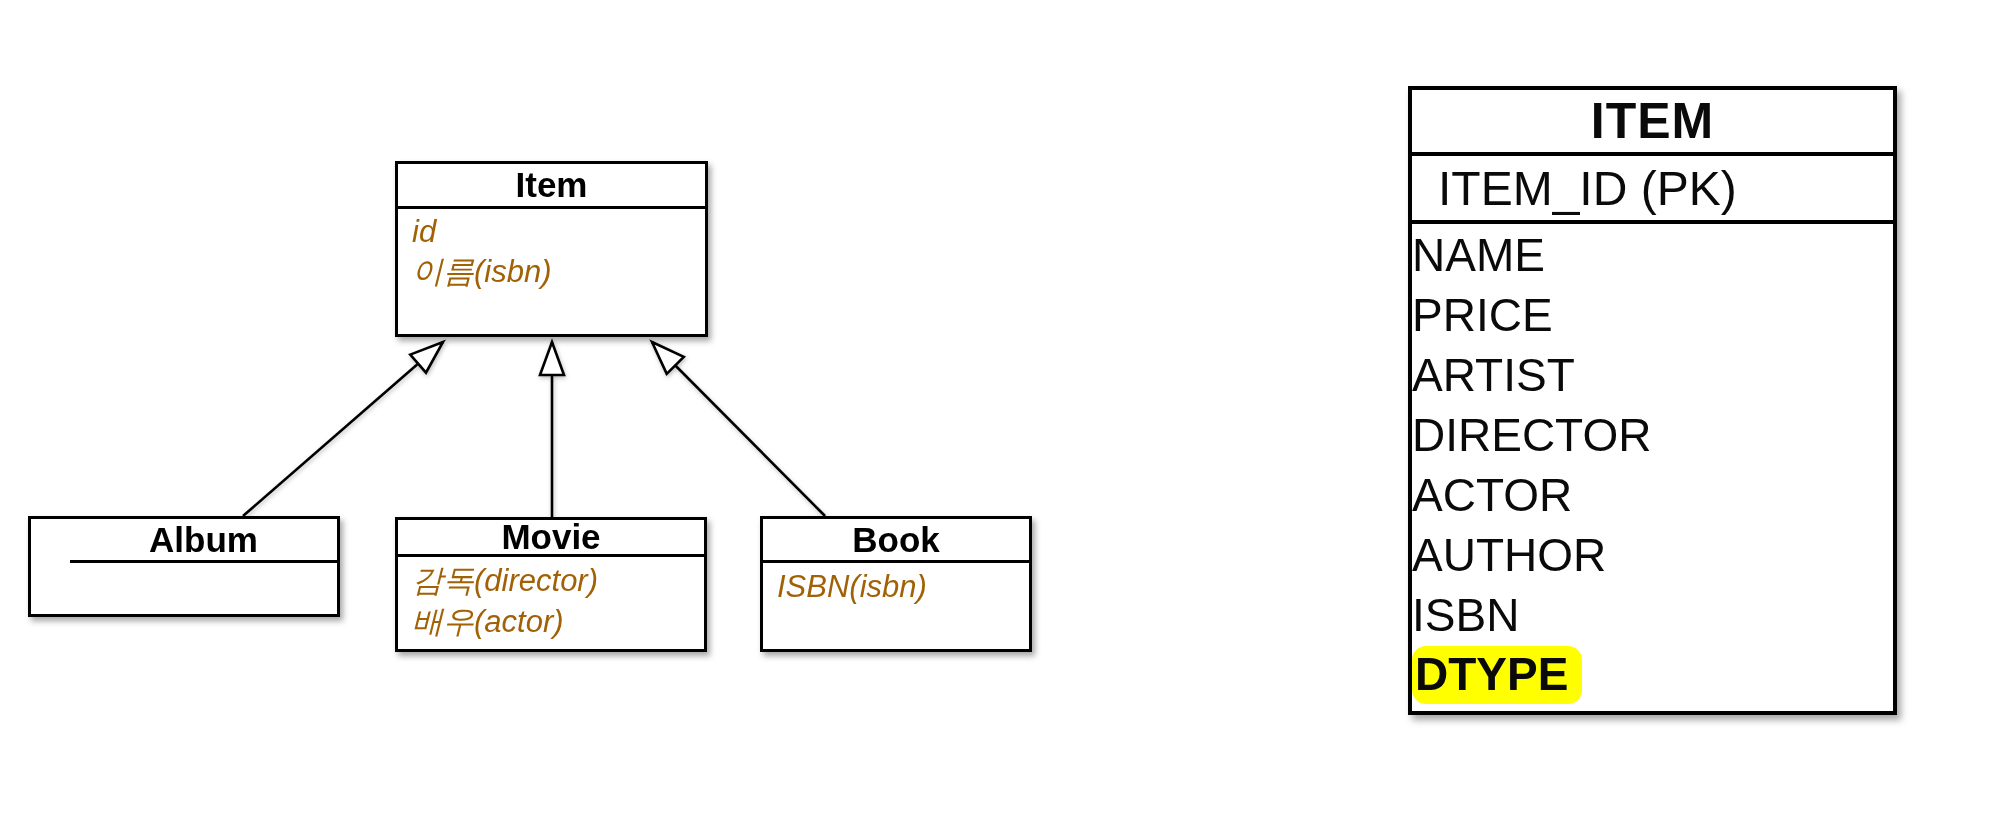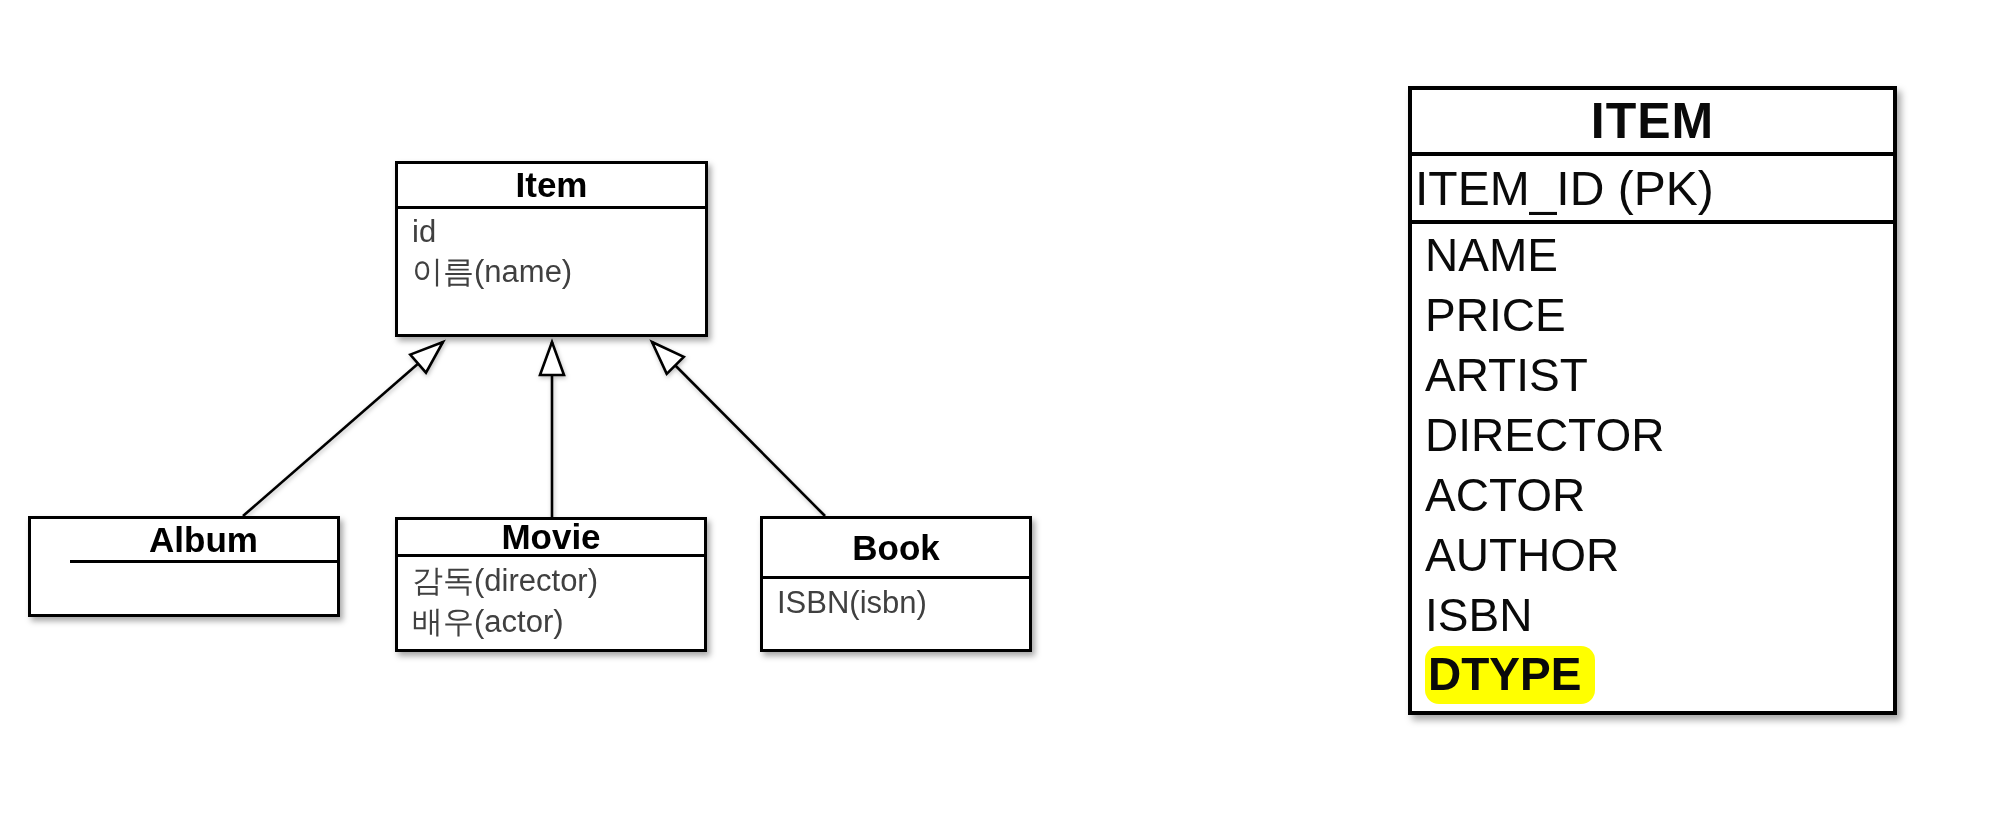--- a/index.html
+++ b/index.html
@@ -22,36 +22,37 @@
   .uml-title {
     display: flex;
     align-items: center;
     justify-content: center;
     border-bottom: 3px solid #000000;
     font-weight: bold;
     color: #000000;
     font-size: 35px;
   }
   .uml-fields {
-    color: #404040;
+    color: #a16207;
     padding: 3px 6px 0 14px;
     font-size: 31px;
     white-space: nowrap;
+    font-style: italic;
   }
   .box-item   { left: 395px; top: 161px; width: 313px; height: 176px; }
   .box-item  .uml-title  { height: 45px; }
   .box-item  .uml-fields { line-height: 40px; }
   .box-album  { left: 28px;  top: 516px; width: 312px; height: 101px; padding-left: 39px; }
   .box-album .uml-title  { height: 44px; }
   .box-album .uml-fields { line-height: 44px; }
   .box-movie  { left: 395px; top: 517px; width: 312px; height: 135px; }
   .box-movie .uml-title  { height: 37px; }
   .box-movie .uml-fields { line-height: 41px; }
   .box-book   { left: 760px; top: 516px; width: 272px; height: 136px; }
-  .box-book  .uml-title  { height: 60px; }
+  .box-book  .uml-title  { height: 44px; }
   .box-book  .uml-fields { line-height: 41px; }
   
   .arrows {
     position: absolute;
     left: 0; top: 0;
     width: 2000px; height: 835px;
     pointer-events: none;
     filter: drop-shadow(1px 2px 2px rgba(0,0,0,0.25));
   }
   
@@ -72,24 +73,24 @@
     justify-content: center;
     font-size: 50px;
     font-weight: bold;
     letter-spacing: 1px;
   }
   .db-pk {
     height: 68px;
     border-bottom: 4px solid #000000;
     display: flex;
     align-items: center;
-    padding-left: 3px;
+    padding-left: 26px;
     font-size: 48px;
   }
-  .db-cols { padding: 1px 0 0 13px; }
+  .db-cols { padding: 1px 0 0 0; }
   .db-col-row {
     height: 60px;
     display: flex;
     align-items: center;
     font-size: 46px;
     white-space: nowrap;
   }
   .db-col-highlight span {
     font-weight: bold;
     padding: 1px 14px 3px 3px;
@@ -109,21 +110,21 @@
     </defs>
     <line x1="243" y1="516" x2="443" y2="342" stroke="#000000" stroke-width="2.6" marker-end="url(#hollow-tri)"></line>
     <line x1="552" y1="517" x2="552" y2="342" stroke="#000000" stroke-width="2.6" marker-end="url(#hollow-tri)"></line>
     <line x1="825" y1="516" x2="652" y2="342" stroke="#000000" stroke-width="2.6" marker-end="url(#hollow-tri)"></line>
   </svg>
 
   <div class="uml-box box-item">
     <div class="uml-title">Item</div>
     <div class="uml-fields">
       <div>id</div>
-      <div>이름(name)</div>
+      <div>이름(isbn)</div>
     </div>
   </div>
 
   <div class="uml-box box-album">
     <div class="uml-title">Album</div>
   </div>
 
   <div class="uml-box box-movie">
     <div class="uml-title">Movie</div>
     <div class="uml-fields">

